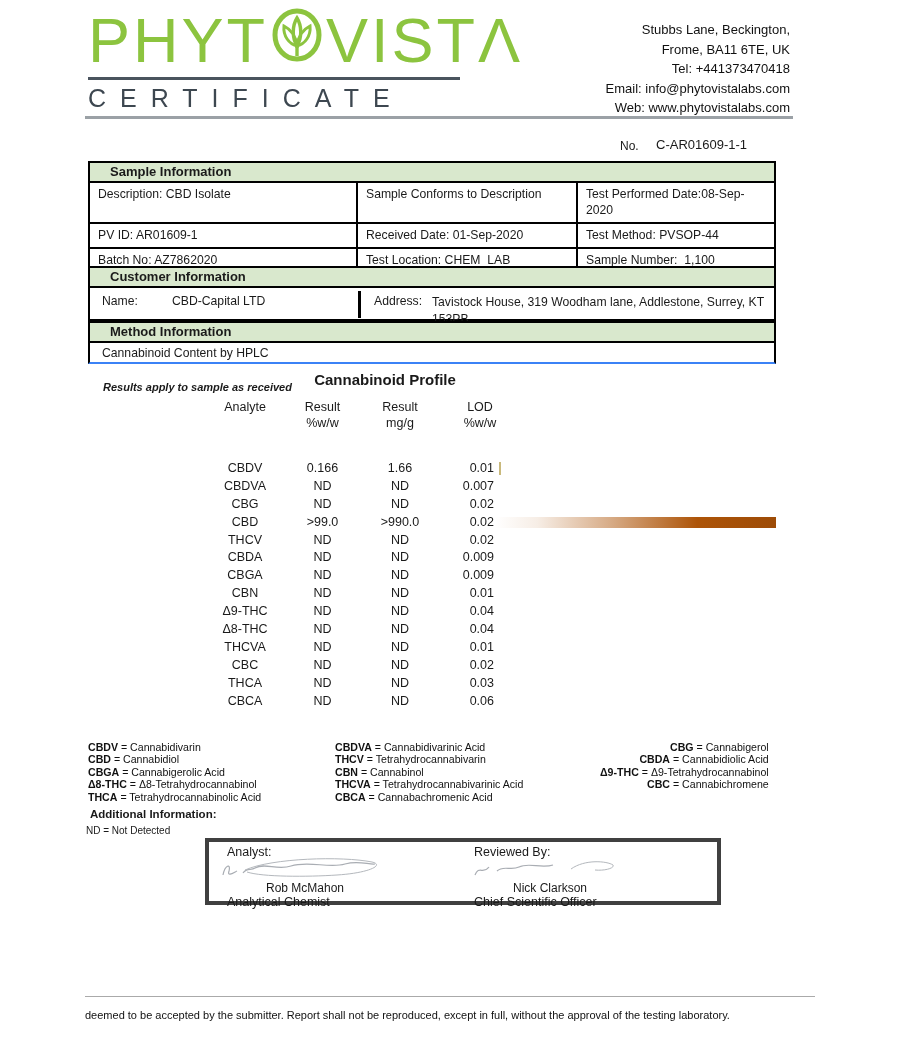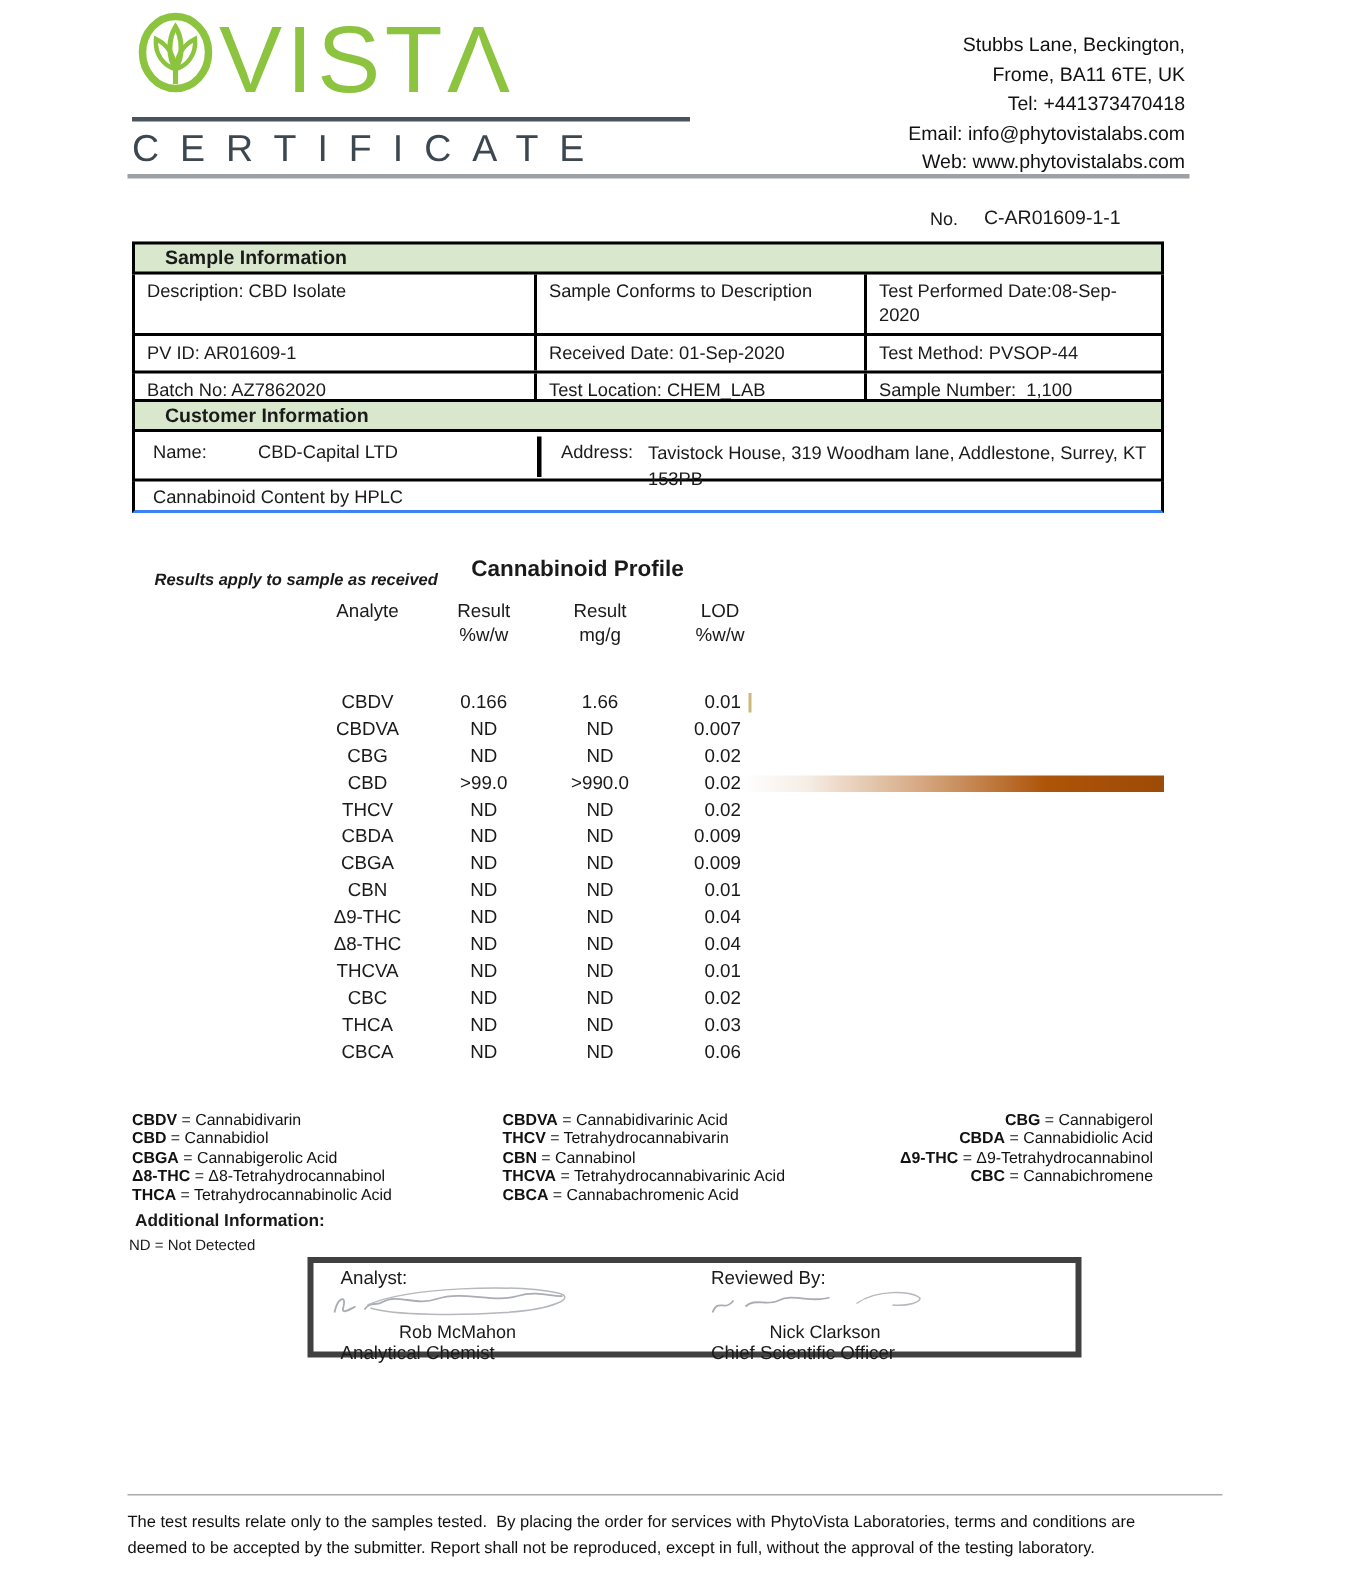--- a/index.html
+++ b/index.html
@@ -87,20 +87,21 @@
   .footer-text { position:absolute; left:85px; top:1007px; font-size:11px; line-height:1.5; color:#111; }
   .footer-text div { white-space:pre-wrap; }
 </style>
 </head>
 <body>
 
 <div class="page">
 
   <div class="logo-block">
     <div class="logo-word">
+      <span>PHYT</span>
       <span class="logo-icon">
         <svg width="52" height="54" viewBox="0 0 52 54">
           <ellipse cx="26" cy="27" rx="22" ry="24" fill="none" stroke="#8cc43f" stroke-width="5"></ellipse>
           <path d="M26,10 C31,18 31,30 26,38 C21,30 21,18 26,10 Z" fill="none" stroke="#8cc43f" stroke-width="3.4"></path>
           <path d="M26,38 C18,36 12,28 13,18 C21,22 25,28 26,38 Z" fill="none" stroke="#8cc43f" stroke-width="3"></path>
           <path d="M26,38 C34,36 40,28 39,18 C31,22 27,28 26,38 Z" fill="none" stroke="#8cc43f" stroke-width="3"></path>
           <path d="M26,38 L26,48" stroke="#8cc43f" stroke-width="3.4"></path>
         </svg>
       </span>
       <span>VISTΛ</span>
@@ -149,20 +150,21 @@
       <span class="lbl name-label">Name:</span>
       <span class="name-value">CBD-Capital LTD</span>
       <span class="cust-divider"></span>
       <span class="lbl addr-label">Address:</span>
       <span class="addr-value">Tavistock House, 319 Woodham lane, Addlestone, Surrey, KT
 153PB</span>
     </div>
   </div>
 
   <div class="info-block" style="top:321px;">
+    <div class="sec-bar">Method Information</div>
     <div class="method-row">Cannabinoid Content by HPLC</div>
   </div>
 
   <div class="profile-note">Results apply to sample as received</div>
   <div class="profile-title">Cannabinoid Profile</div>
 
   <div class="profile-head">
       <div>
       <div>Analyte</div>
       <div></div>
@@ -312,17 +314,16 @@
         <path d="M8,18 C12,8 16,18 22,10 M30,14 C36,8 44,14 52,10 C62,5 74,12 86,8" stroke="#a9adb3" stroke-width="1.2" fill="none"></path>
         <path d="M104,12 C118,2 140,4 146,8 C148,11 138,14 128,13" stroke="#b4b8bd" stroke-width="1" fill="none"></path>
       </svg>
     </span>
     <span class="s-name col-b">Nick Clarkson</span>
     <span class="s-title col-b">Chief Scientific Officer</span>
   </div>
 
   <div class="footer-rule"></div>
   <div class="footer-text">
-      <div>The test results relate only to the samples tested.  By placing the order for services with PhytoVista Laboratories, terms and conditions are</div>
       <div>deemed to be accepted by the submitter. Report shall not be reproduced, except in full, without the approval of the testing laboratory.</div>
     </div>
 
 </div>
 
 </body></html>

